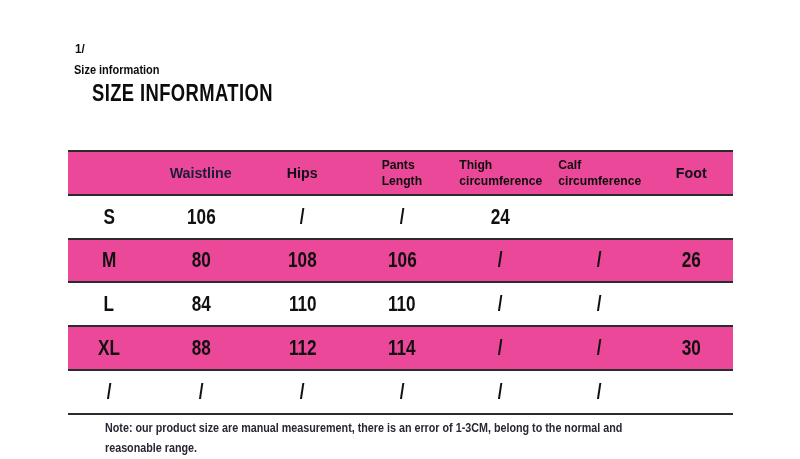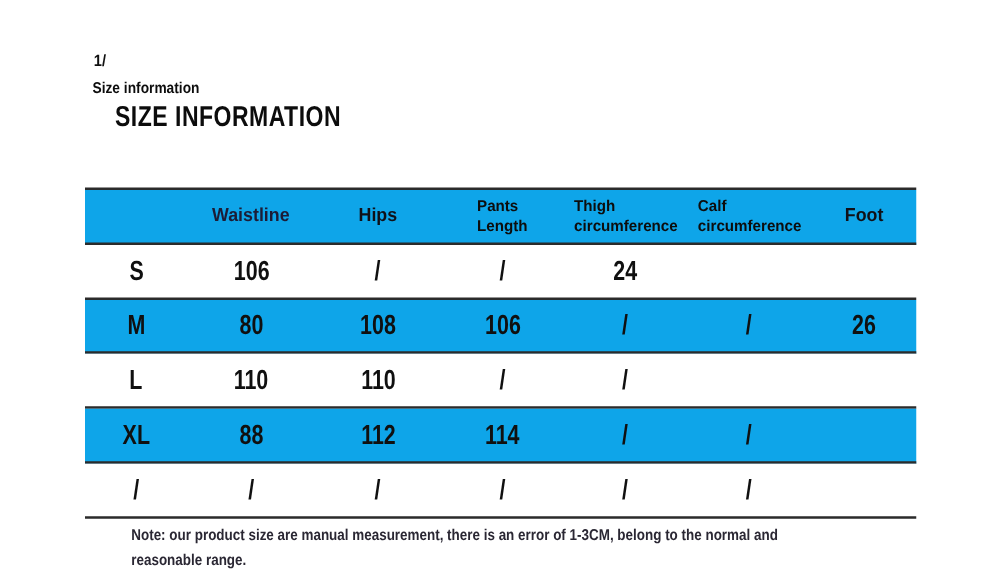--- a/index.html
+++ b/index.html
@@ -25,21 +25,21 @@
   }
   .size-table {
     position:absolute; left:68px; top:150px; width:665px;
     border-top:2px solid #2b2b2b;
   }
   .t-row {
     display:grid; grid-template-columns:82px 102px 101px 98px 99px 99px 84px;
     height:43.8px; align-items:center;
     border-bottom:2px solid #2b2b2b; background:#ffffff;
   }
-  .t-row.gray { background:#0ea5e9; }
+  .t-row.gray { background:#ec4899; }
   .cell { display:flex; justify-content:center; align-items:center; overflow:hidden; }
   .hm { font-size:15px; font-weight:bold; color:#101018; transform:scaleX(0.95); }
   .hm.navy { color:#1c1c36; }
   .hs {
     font-size:12.5px; font-weight:bold; color:#0d0d0d;
     white-space:pre-line; text-align:left; line-height:1.3; transform:scaleX(0.97);
   }
   .v {
     display:inline-block; font-size:22px; font-weight:bold; color:#101010;
     transform:scaleX(0.78); white-space:nowrap;
@@ -128,20 +128,23 @@
       <div class="cell">
           <span class="v">26</span>
         </div>
     </div>
 
     <div class="t-row">
       <div class="cell">
           <span class="v">L</span>
         </div>
       <div class="cell">
+          <span class="v">84</span>
+        </div>
+      <div class="cell">
           <span class="v">110</span>
         </div>
       <div class="cell">
           <span class="v">110</span>
         </div>
       <div class="cell">
           <span class="v">/</span>
         </div>
       <div class="cell">
           <span class="v">/</span>
@@ -159,20 +162,23 @@
           <span class="v">112</span>
         </div>
       <div class="cell">
           <span class="v">114</span>
         </div>
       <div class="cell">
           <span class="v">/</span>
         </div>
       <div class="cell">
           <span class="v">/</span>
+        </div>
+      <div class="cell">
+          <span class="v">30</span>
         </div>
     </div>
 
     <div class="t-row">
       <div class="cell">
           <span class="v">/</span>
         </div>
       <div class="cell">
           <span class="v">/</span>
         </div>

